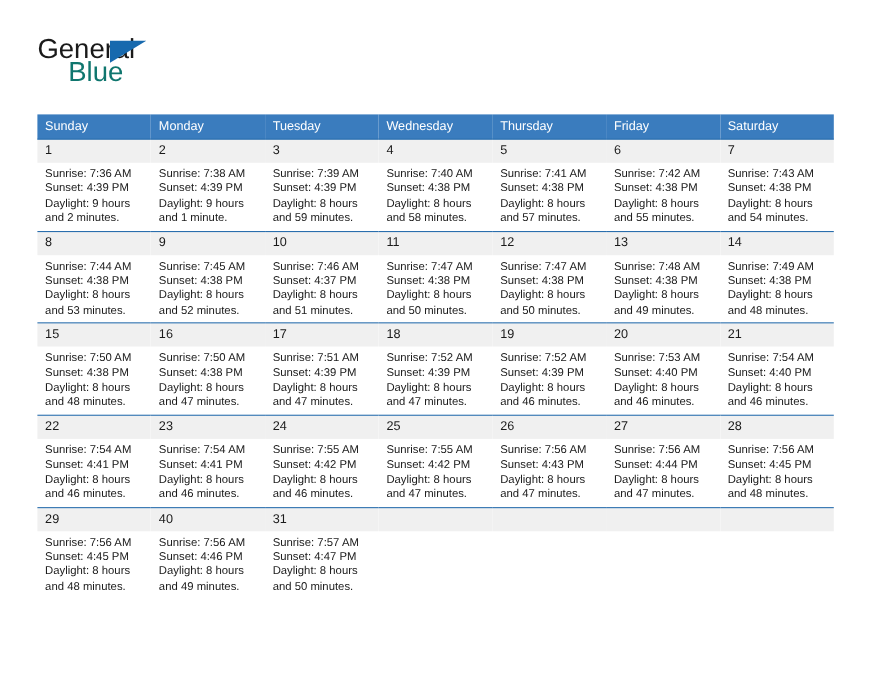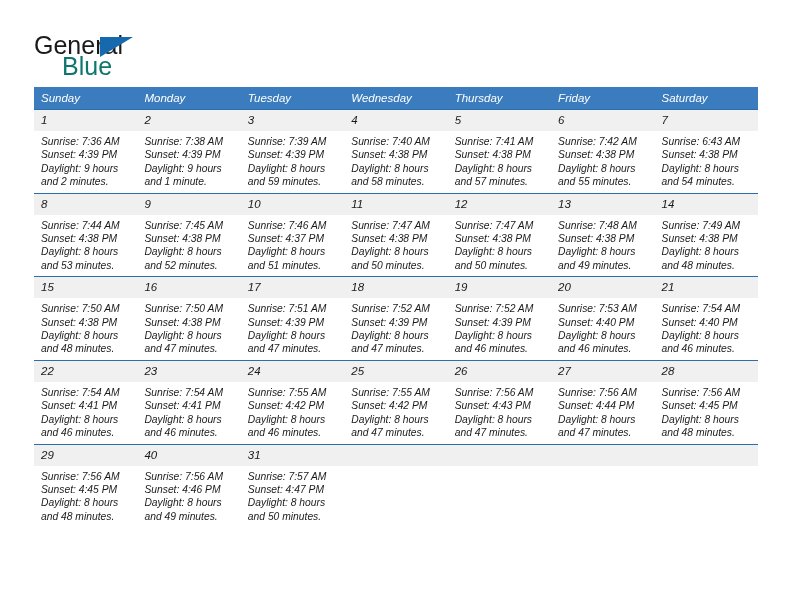--- a/index.html
+++ b/index.html
@@ -85,23 +85,22 @@
     font-weight: normal;
     color: #1a1a1a;
     line-height: 18px;
     white-space: nowrap;
   }
 
   
   .calendar {
     position: absolute;
     left: 34px;
-    top: 87px;
+    top: 104px;
     width: 724px;
-    font-style: italic;
   }
   table.cal-table {
     width: 724px;
     border-collapse: collapse;
     table-layout: fixed;
   }
   table.cal-table th {
     background: #3a7cbe;
     color: #ffffff;
     font-size: 11.5px;
@@ -231,21 +230,21 @@
             <div class="details">
               <div>Sunrise: 7:42 AM</div>
               <div>Sunset: 4:38 PM</div>
               <div>Daylight: 8 hours</div>
               <div>and 55 minutes.</div>
             </div>
           </td>
           <td>
             <div class="daynum">7</div>
             <div class="details">
-              <div>Sunrise: 6:43 AM</div>
+              <div>Sunrise: 7:43 AM</div>
               <div>Sunset: 4:38 PM</div>
               <div>Daylight: 8 hours</div>
               <div>and 54 minutes.</div>
             </div>
           </td>
         </tr>
 
         <tr class="week-row">
           <td>
             <div class="daynum">8</div>

